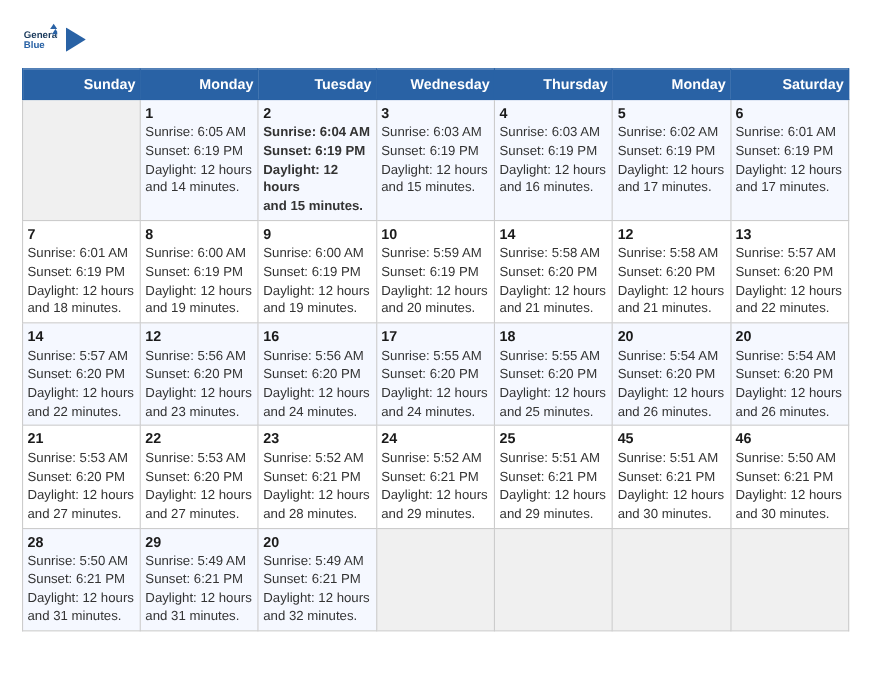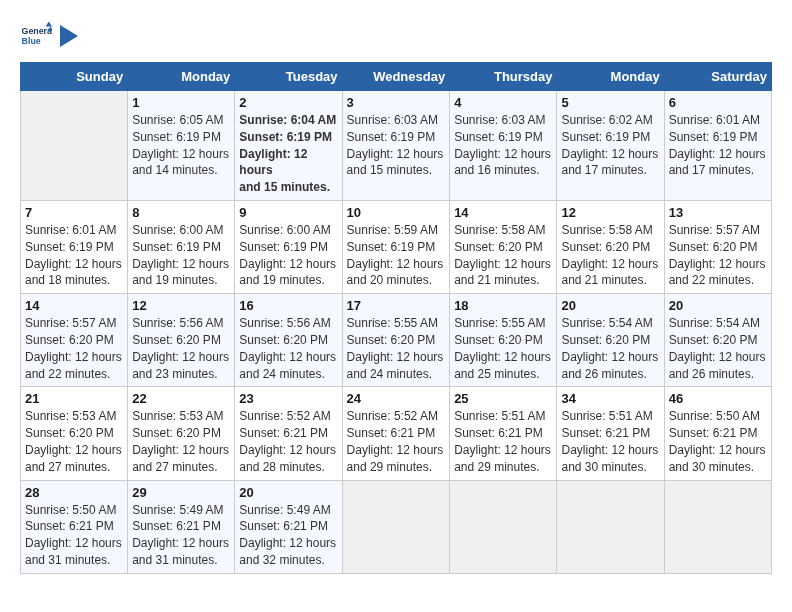--- a/index.html
+++ b/index.html
@@ -299,21 +299,21 @@
 and 29 minutes.</div>
         </td>
         <td>
           <span class="day-number">25</span>
           <div class="day-info" style="white-space: pre-line;">Sunrise: 5:51 AM
 Sunset: 6:21 PM
 Daylight: 12 hours
 and 29 minutes.</div>
         </td>
         <td>
-          <span class="day-number">34</span>
+          <span class="day-number">45</span>
           <div class="day-info" style="white-space: pre-line;">Sunrise: 5:51 AM
 Sunset: 6:21 PM
 Daylight: 12 hours
 and 30 minutes.</div>
         </td>
         <td>
           <span class="day-number">46</span>
           <div class="day-info" style="white-space: pre-line;">Sunrise: 5:50 AM
 Sunset: 6:21 PM
 Daylight: 12 hours

